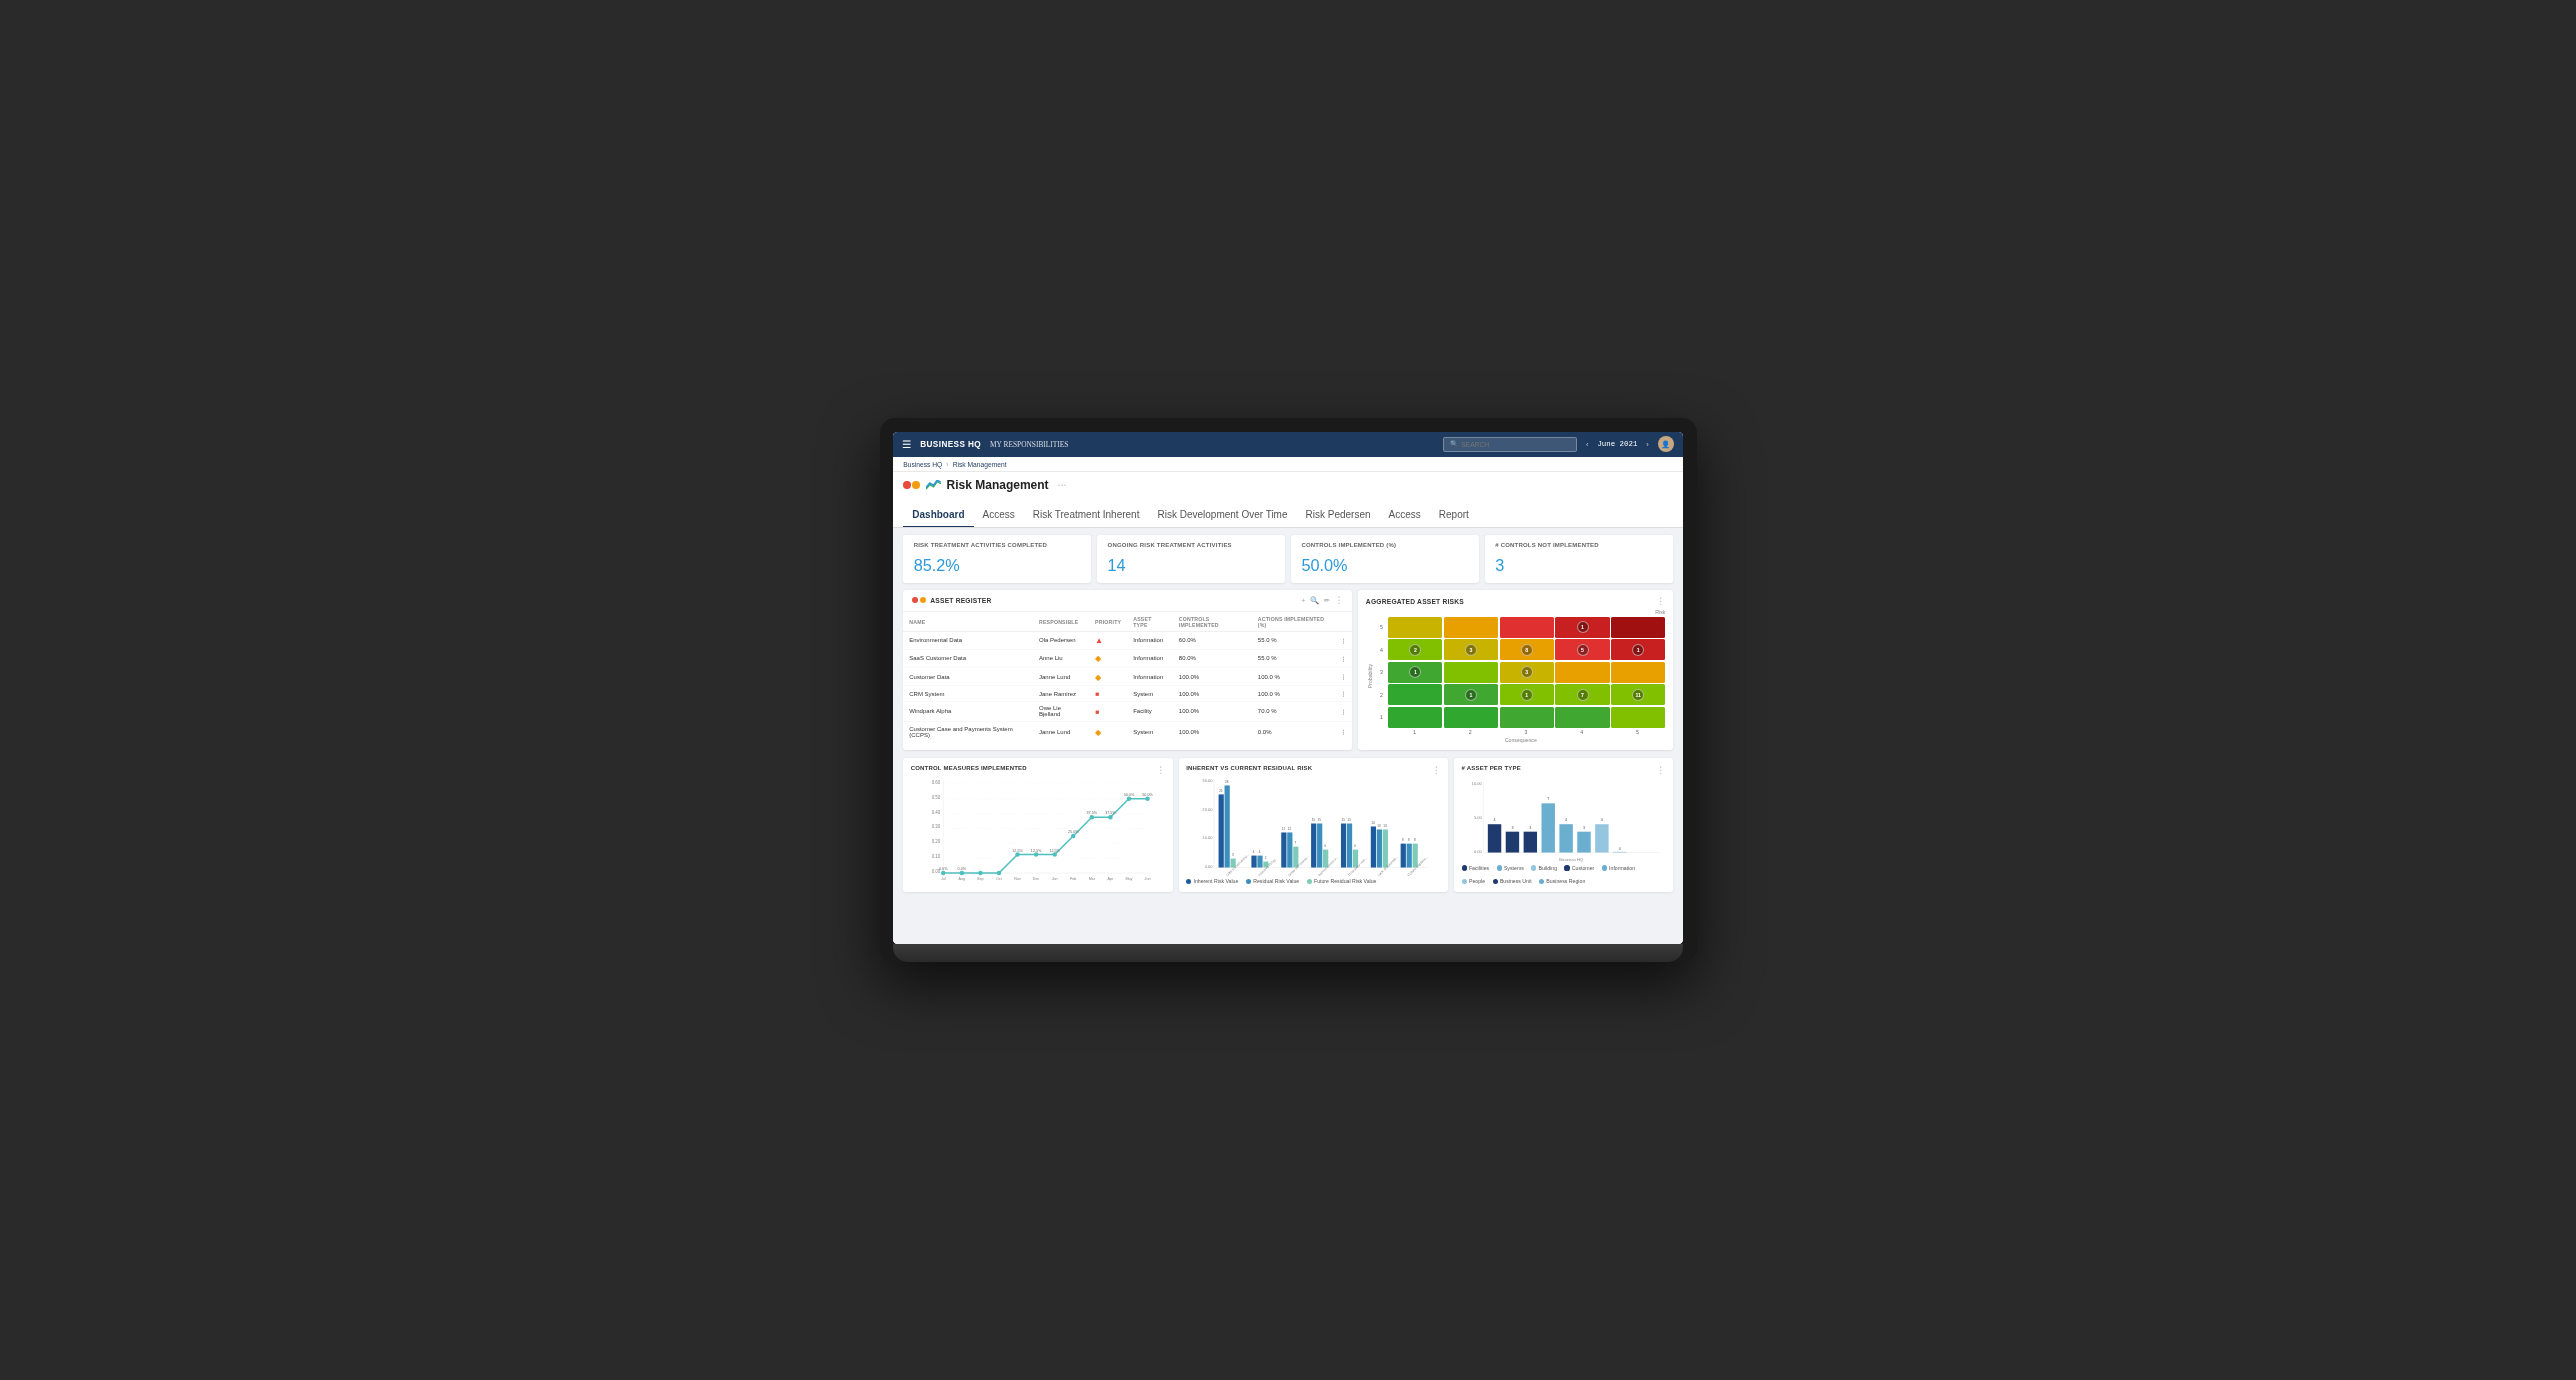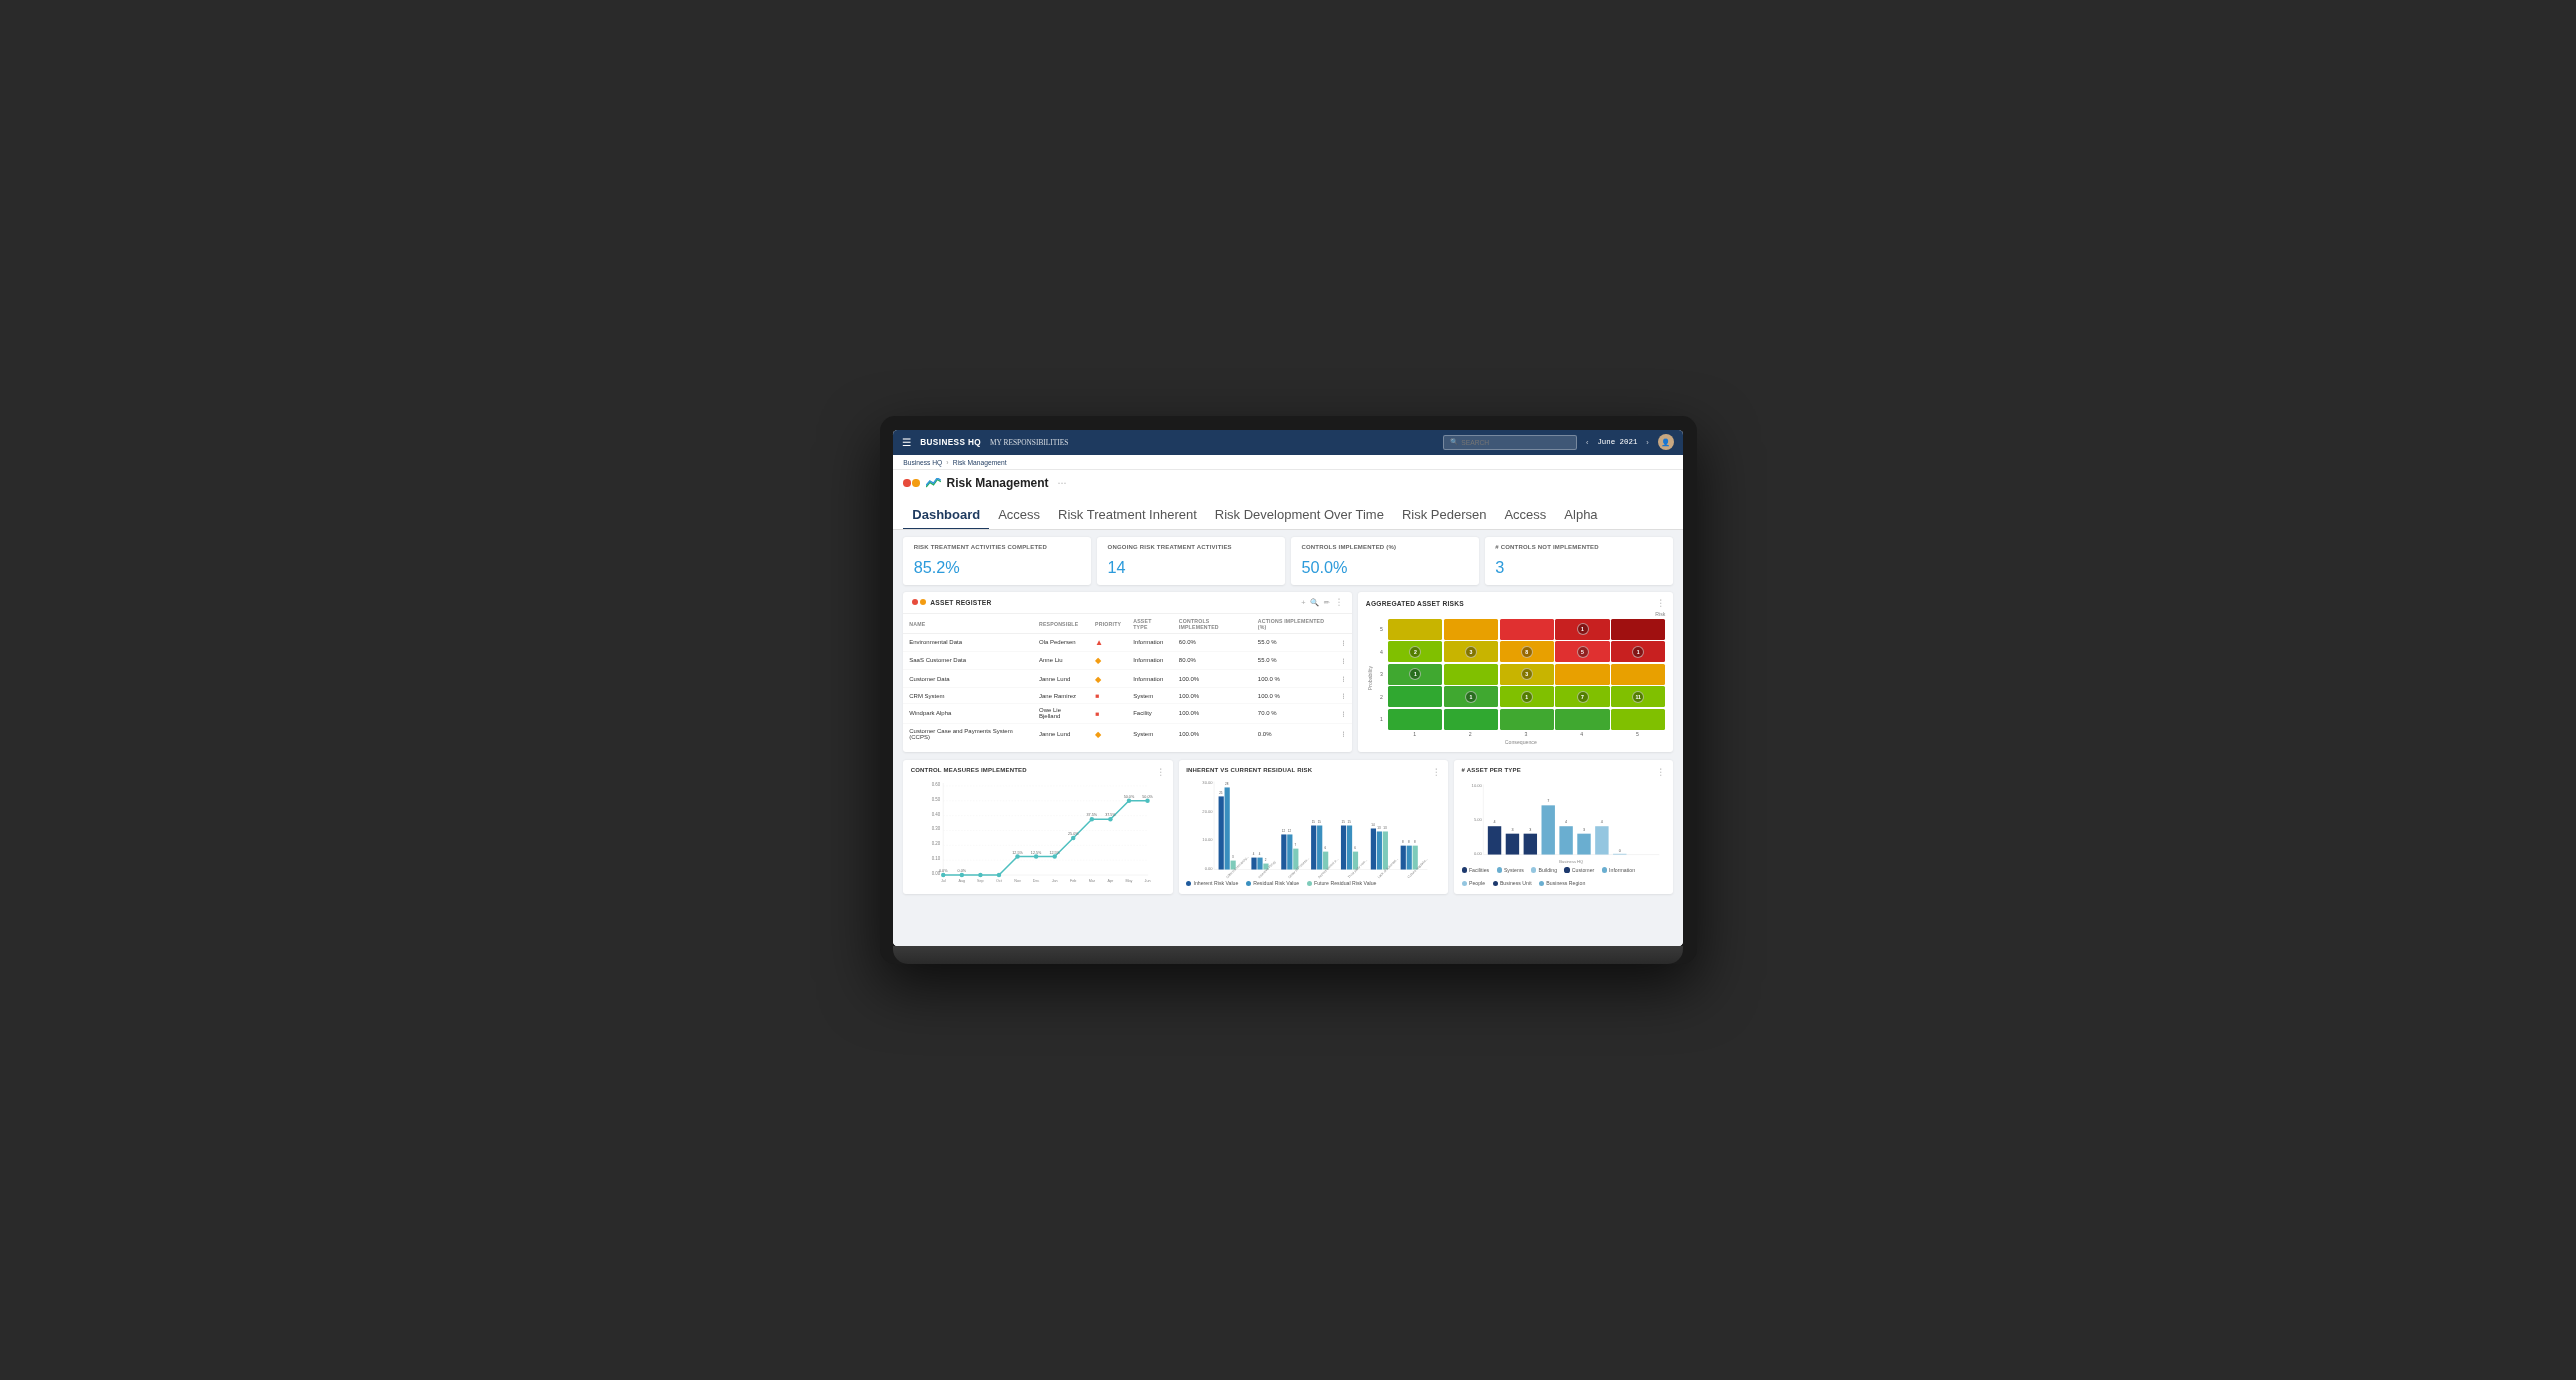--- a/index.html
+++ b/index.html
@@ -101,21 +101,21 @@
     
     .tabs {
       display: flex;
       padding: 0 10.4px;
       border-bottom: 0.7px solid #ddd;
       background: #fff;
       gap: 0;
     }
     .tab {
       padding: 5.2px 9px;
-      font-size: 13px;
+      font-size: 10px;
       color: #555;
       cursor: pointer;
       border-bottom: 1.5px solid transparent;
       white-space: nowrap;
       margin-top: 12px;
     }
     .tab.active {
       color: #1e3a5f;
       border-bottom-color: #1e3a5f;
       font-weight: 600;
@@ -319,21 +319,21 @@
       <span class="more-icon">⋯</span>
     </div>
 
     <div class="tabs">
       <div class="tab active">Dashboard</div>
       <div class="tab">Access</div>
       <div class="tab">Risk Treatment Inherent</div>
       <div class="tab">Risk Development Over Time</div>
       <div class="tab">Risk Pedersen</div>
       <div class="tab">Access</div>
-      <div class="tab">Alpha</div>
+      <div class="tab">Report</div>
     </div>
 
     <div class="main-content">
 
       <div class="kpi-row">
         <div class="kpi-card">
           <div class="kpi-label">RISK TREATMENT ACTIVITIES COMPLETED</div>
           <div class="kpi-value">85.2%</div>
         </div>
         <div class="kpi-card">

